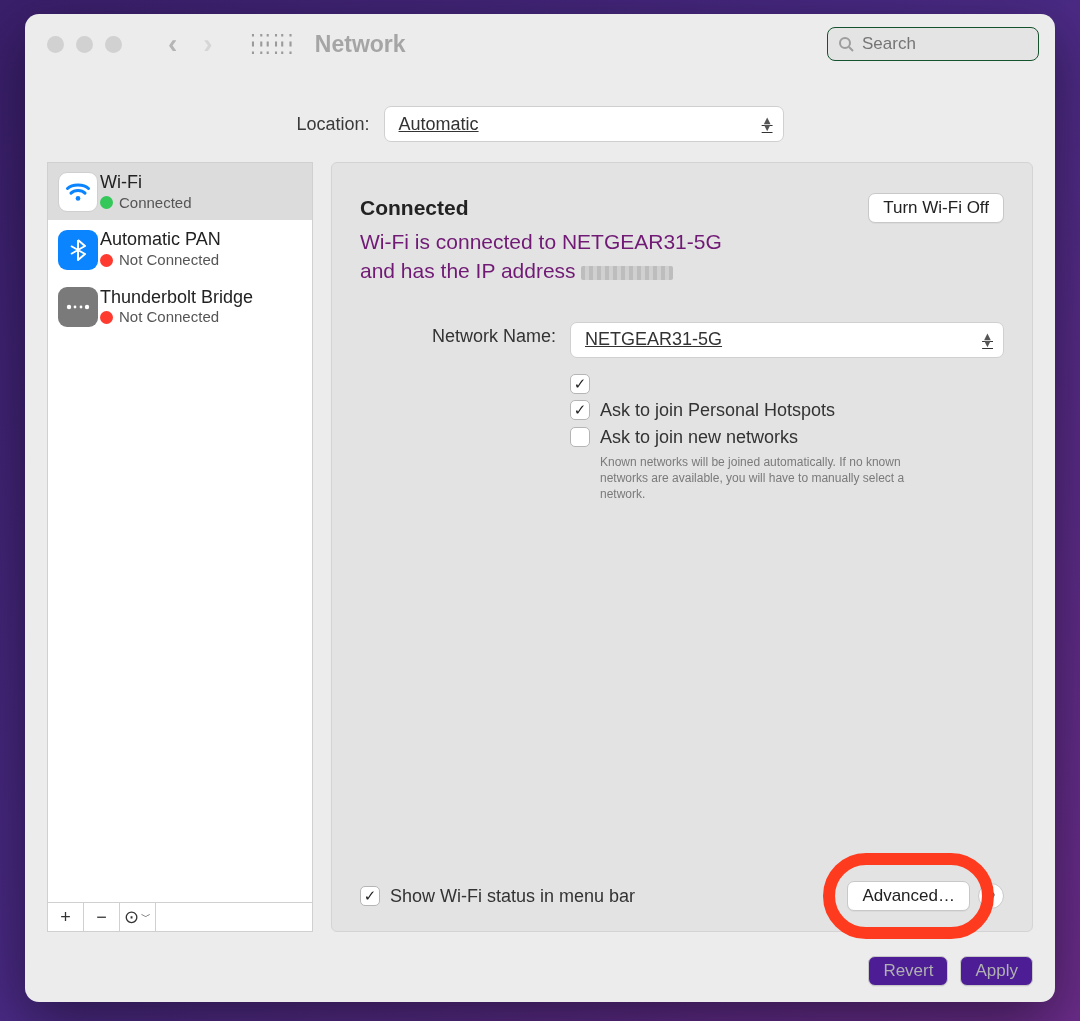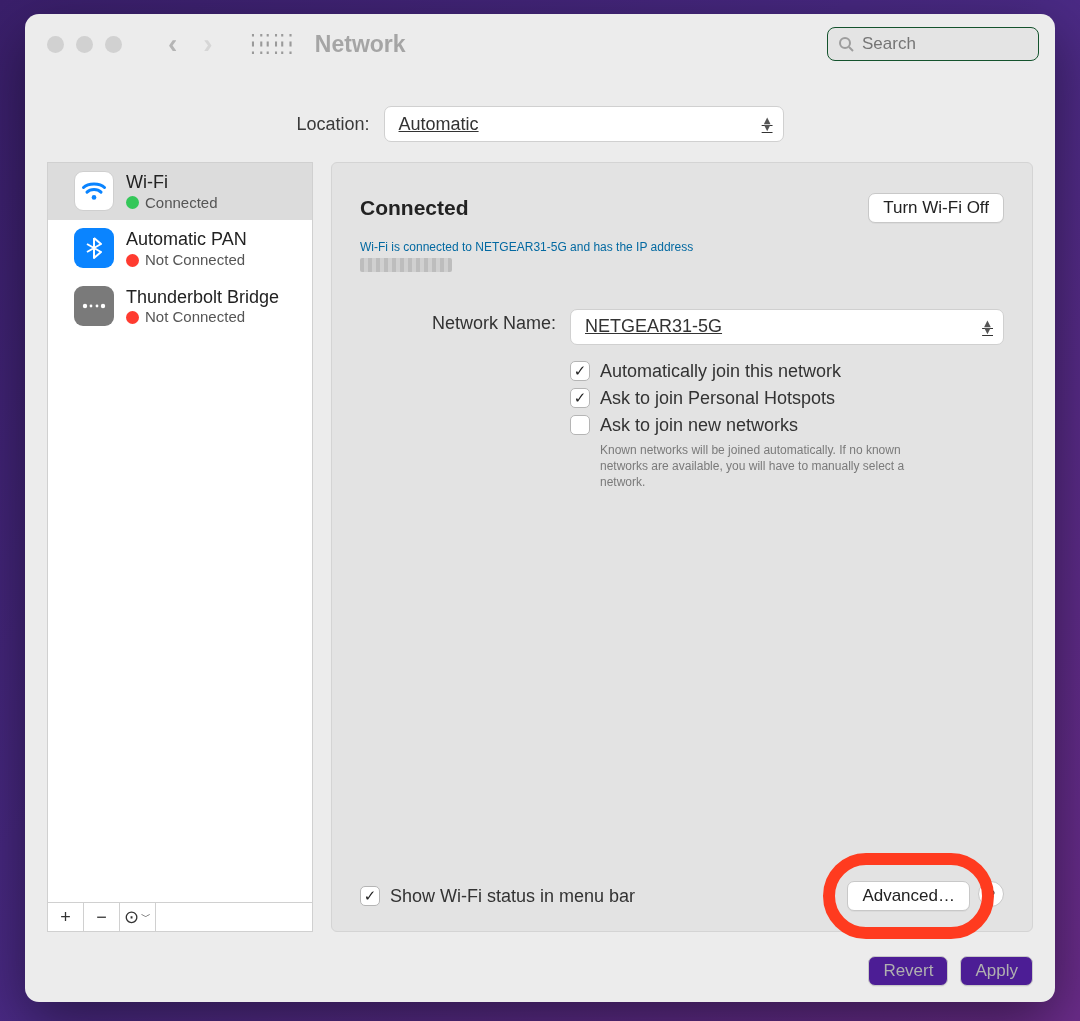--- a/index.html
+++ b/index.html
@@ -108,23 +108,23 @@
   .sidebar {
     flex: 1;
     background: #fff;
     border: 1px solid #d0d0d0;
     border-bottom: none;
     border-radius: 0;
     overflow: hidden;
   }
   .srow {
     display: flex;
-    align-items: flex-start;
-    gap: 12px;
-    padding: 8px 26px;
+    align-items: flex-end;
+    gap: 2px;
+    padding: 8px 10px;
   }
   .srow.selected { background: #dcdcdc; }
   .srow .icon {
     width: 40px; height: 40px; border-radius: 9px;
     display: flex; align-items: center; justify-content: center;
     flex: 0 0 auto;
   }
   .srow .txt { display: flex; flex-direction: column; line-height: 1.25; }
   .srow .name { font-size: 18px; color: #222; }
   .srow .stat { font-size: 15px; color: #555; display: flex; align-items: center; gap: 6px; }
@@ -181,24 +181,24 @@
   .btn {
     background: #fff;
     border: 1px solid #c8c8c8;
     border-radius: 7px;
     padding: 4px 14px;
     font-size: 17px;
     color: #222;
     box-shadow: 0 1px 0 rgba(0,0,0,0.04);
   }
   .substatus {
-    color: #0369a1;
-    font-size: 12px;
+    color: #701a75;
+    font-size: 21px;
     line-height: 1.4;
-    margin-top: 16px;
+    margin-top: 4px;
     max-width: 400px;
   }
   .redact {
     display: inline-block;
     width: 92px; height: 14px;
     background: repeating-linear-gradient(90deg,#bdbdbd 0 4px,#d0d0d0 4px 8px);
     vertical-align: middle;
     border-radius: 2px;
   }
 
@@ -218,21 +218,21 @@
     color: #7a7a7a; font-size: 12px; line-height: 1.35;
     margin-top: 6px; max-width: 360px; padding-left: 30px;
   }
 
   .bottom-row {
     margin-top: auto;
     display: flex; align-items: center; justify-content: space-between;
     padding-top: 10px;
   }
   .bottom-row .left { display: flex; align-items: center; gap: 10px; }
-  .bottom-row .right { display: flex; gap: 8px; position: relative; }
+  .bottom-row .right { display: flex; align-items: center; gap: 8px; position: relative; }
   .helpbtn {
     width: 26px; height: 26px; border-radius: 50%;
     background: #fff; border: 1px solid #c8c8c8;
     display: flex; align-items: center; justify-content: center;
     font-size: 15px; color: #333;
   }
   .highlight-ring {
     position: absolute;
     left: -24px; top: -28px; right: -24px; bottom: -28px;
     border: 12px solid #ff3b1f;
@@ -377,21 +377,20 @@
             <span class="stepper">
                 <span>▲</span>
                 <span>▼</span>
               </span>
           </div>
 
           <div style="height:10px"></div>
 
           <div class="check-row">
             <div class="chk">✓</div>
-            <span>Automatically join this network</span>
           </div>
           <div class="check-row">
             <div class="chk">✓</div>
             <span>Ask to join Personal Hotspots</span>
           </div>
           <div class="check-row">
             <div class="chk"></div>
             <span>Ask to join new networks</span>
           </div>
           <div class="helptext">Known networks will be joined automatically. If no known networks are available, you will have to manually select a network.</div>

